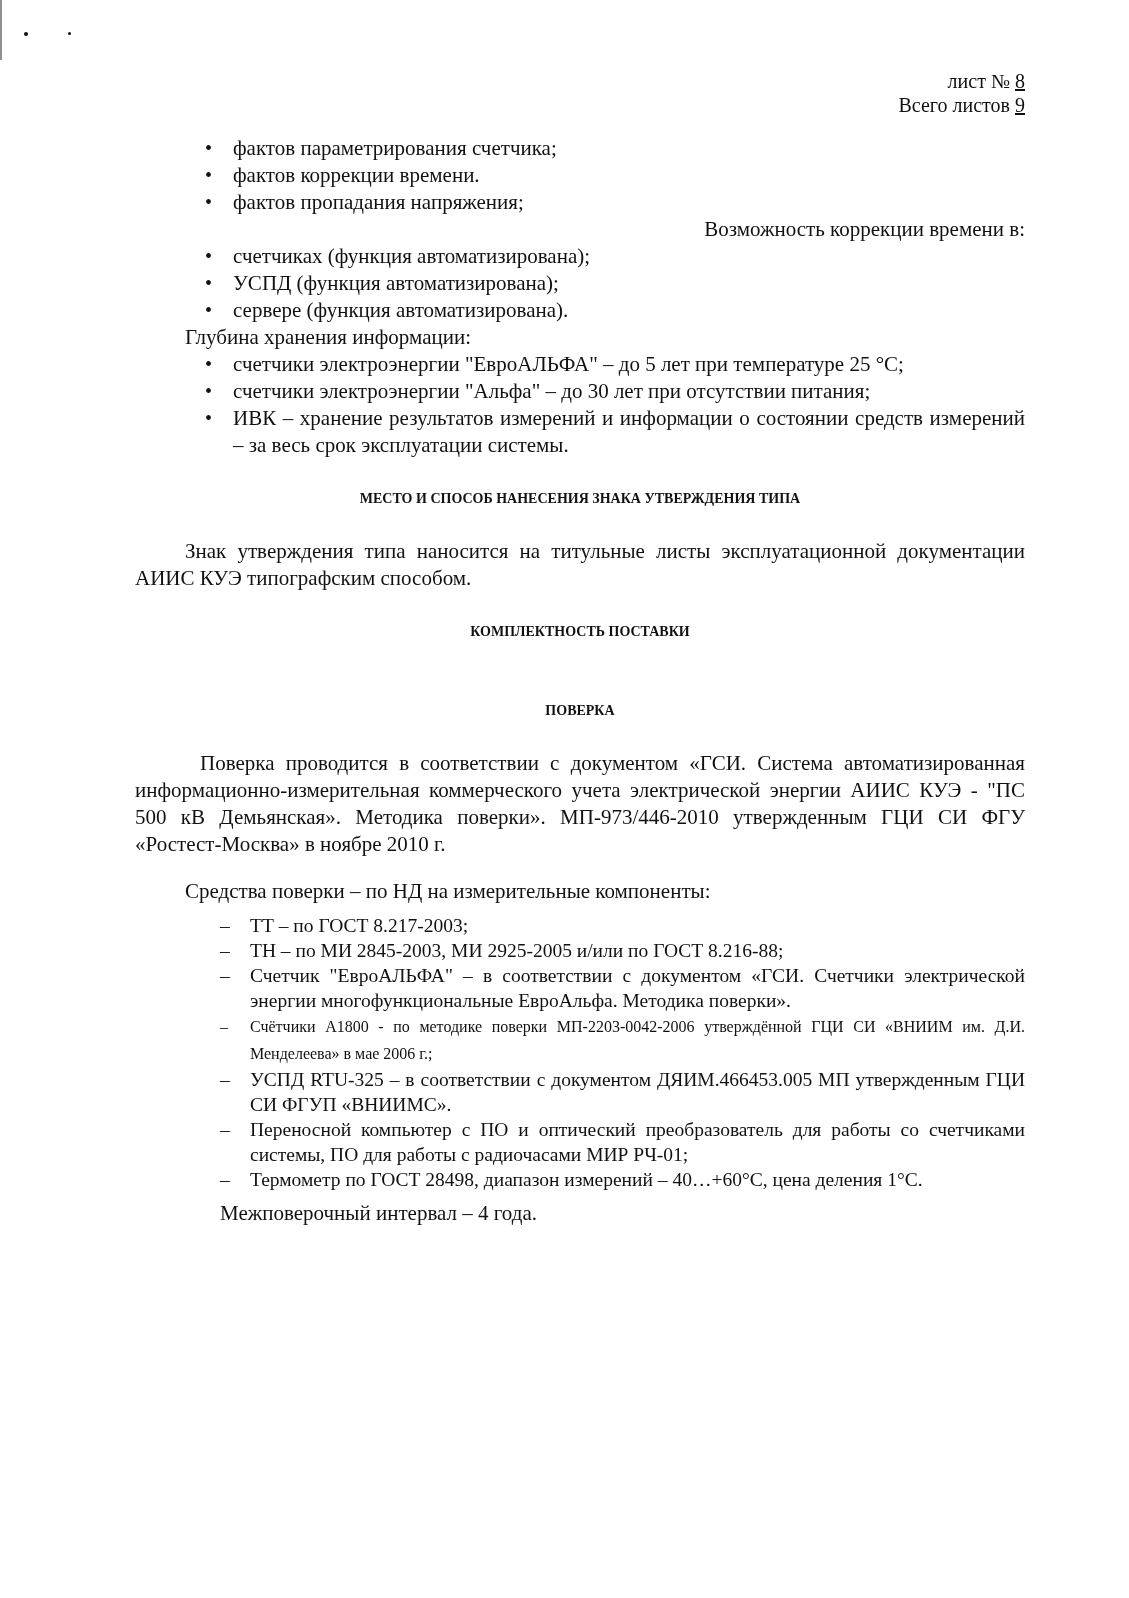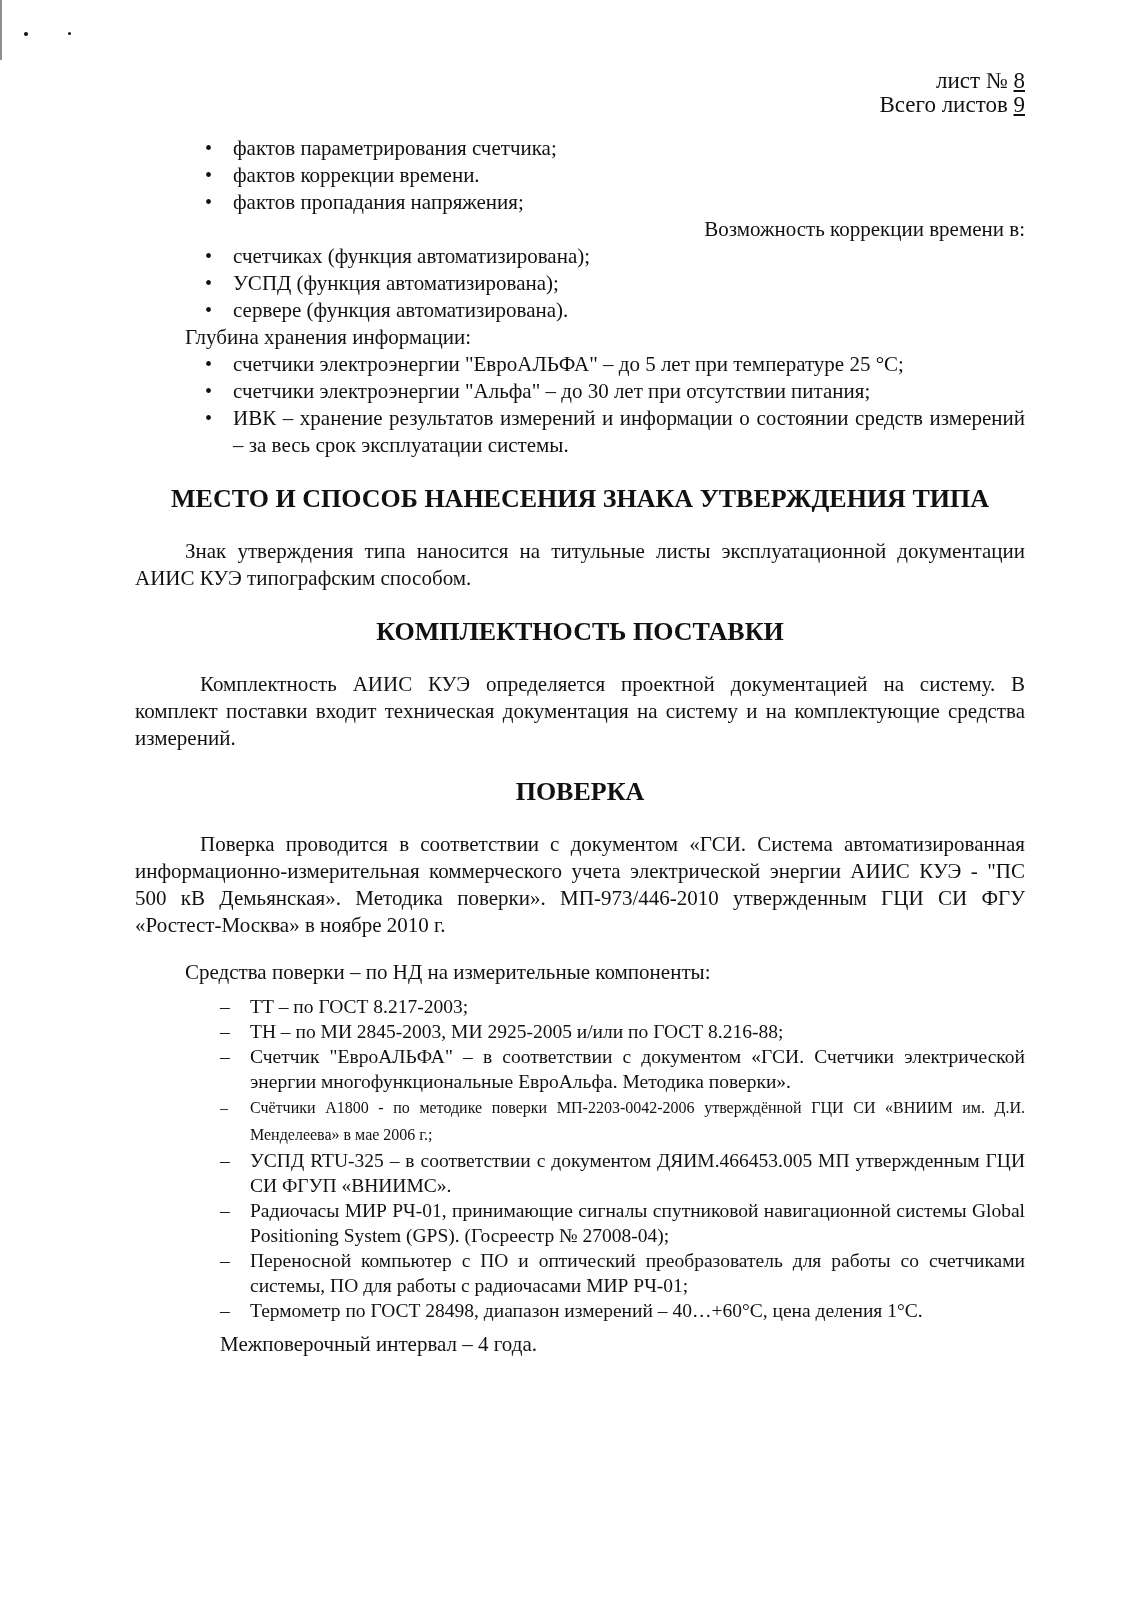--- a/index.html
+++ b/index.html
@@ -5,29 +5,29 @@
     html, body { margin: 0; padding: 0; background: #ffffff; }
     body {
       width: 1129px; height: 1598px; position: relative; overflow: hidden;
       font-family: "Liberation Serif", "DejaVu Serif", serif;
       color: #111111;
       font-size: 21px;
       line-height: 27px;
     }
     .scan-edge { position: absolute; left: 0; top: 0; width: 2px; height: 60px; background: #222; opacity: 0.5; }
     .speck { position: absolute; width: 4px; height: 4px; border-radius: 50%; background: #111; }
-    .page-info { position: absolute; right: 104px; top: 69px; text-align: right; font-size: 23px; line-height: 24px; }
+    .page-info { position: absolute; right: 104px; top: 69px; text-align: right; font-size: 20px; line-height: 24px; }
     .page-info u { text-decoration: underline; }
     .content { position: absolute; left: 135px; top: 135px; width: 890px; }
     ul.bullets { list-style: none; margin: 0; padding: 0 0 0 70px; }
     ul.bullets li { position: relative; padding-left: 28px; }
     ul.bullets li::before { content: "\2022"; position: absolute; left: 0; top: 0; font-size: 20px; }
     .lead { padding-left: 70px; text-align: right; }
     .lead2 { padding-left: 50px; }
-    h2 { font-size: 26px; font-weight: bold; text-align: center; margin: 0; line-height: 27px; }
+    h2 { font-size: 14px; font-weight: bold; text-align: center; margin: 0; line-height: 27px; }
     p { margin: 0; text-align: justify; }
     .indent { text-indent: 65px; }
     .indent-sm { text-indent: 50px; }
     ul.dashes { list-style: none; margin: 0; padding: 0 0 0 85px; font-size: 19.5px; line-height: 25px; }
     ul.dashes li { position: relative; padding-left: 30px; text-align: justify; }
     ul.dashes li::before { content: "\2013"; position: absolute; left: 0; top: 0; }
     .gap-s { height: 8px; }
     .gap-m { height: 20px; }
     .gap-l { height: 26px; }
   </style>
@@ -72,35 +72,33 @@
   </ul>
 
   <div class="gap-l"></div>
   <h2>МЕСТО И СПОСОБ НАНЕСЕНИЯ ЗНАКА УТВЕРЖДЕНИЯ ТИПА</h2>
   <div class="gap-l"></div>
   <p class="indent-sm">Знак утверждения типа наносится на титульные листы эксплуатационной документации АИИС КУЭ  типографским способом.</p>
 
   <div class="gap-l"></div>
   <h2>КОМПЛЕКТНОСТЬ ПОСТАВКИ</h2>
   <div class="gap-l"></div>
-  <p class="indent">Комплектность АИИС КУЭ определяется проектной документацией на систему. В комплект поставки входит техническая документация на систему и  на комплектующие средства измерений.</p>
 
   <div class="gap-l"></div>
   <h2>ПОВЕРКА</h2>
   <div class="gap-l"></div>
   <p class="indent">Поверка проводится в соответствии с документом «ГСИ. Система автоматизированная информационно-измерительная коммерческого учета электрической энергии АИИС КУЭ - "ПС 500 кВ Демьянская». Методика поверки». МП-973/446-2010 утвержденным ГЦИ СИ ФГУ «Ростест-Москва» в ноябре 2010 г.</p>
 
   <div class="gap-m"></div>
   <div class="lead2">Средства поверки – по НД на измерительные компоненты:</div>
   <div class="gap-s"></div>
   <ul class="dashes">
     <li>ТТ – по ГОСТ 8.217-2003;</li>
     <li>ТН – по МИ 2845-2003, МИ 2925-2005 и/или по ГОСТ 8.216-88;</li>
     <li>Счетчик "ЕвроАЛЬФА" – в соответствии с документом «ГСИ. Счетчики электрической энергии многофункциональные ЕвроАльфа. Методика поверки».</li>
     <li style="font-size:16px;line-height:27px;">Счётчики А1800 - по методике поверки МП-2203-0042-2006 утверждённой ГЦИ СИ «ВНИИМ им. Д.И. Менделеева» в мае 2006 г.;</li>
     <li>УСПД RTU-325 – в соответствии с документом ДЯИМ.466453.005 МП утвержденным ГЦИ СИ ФГУП «ВНИИМС».</li>
-    <li>Радиочасы МИР РЧ-01, принимающие сигналы спутниковой навигационной системы Global Positioning System (GPS). (Госреестр № 27008-04);</li>
     <li>Переносной компьютер с ПО и оптический преобразователь для работы со счетчиками системы, ПО для работы с радиочасами МИР РЧ-01;</li>
     <li>Термометр по ГОСТ 28498, диапазон измерений – 40…+60°С, цена деления 1°С.</li>
   </ul>
   <div class="gap-s"></div>
   <div style="padding-left:85px;">Межповерочный интервал – 4 года.</div>
 </div>
 
 </body></html>

